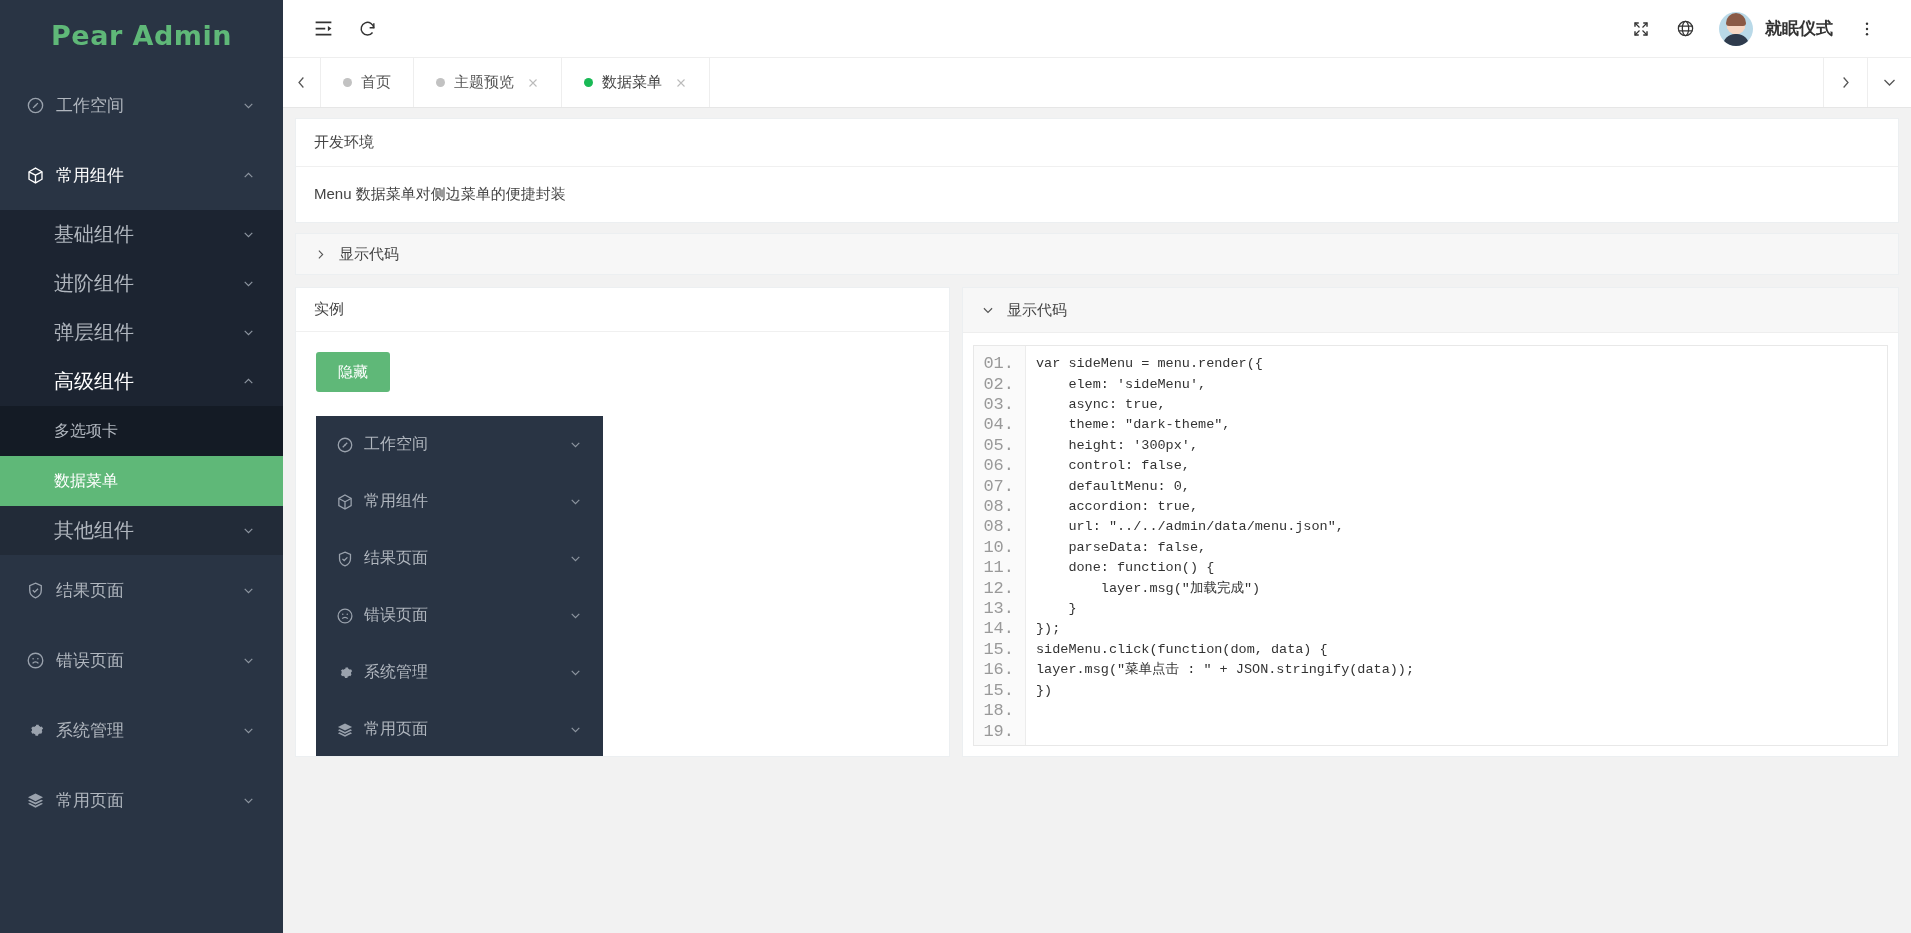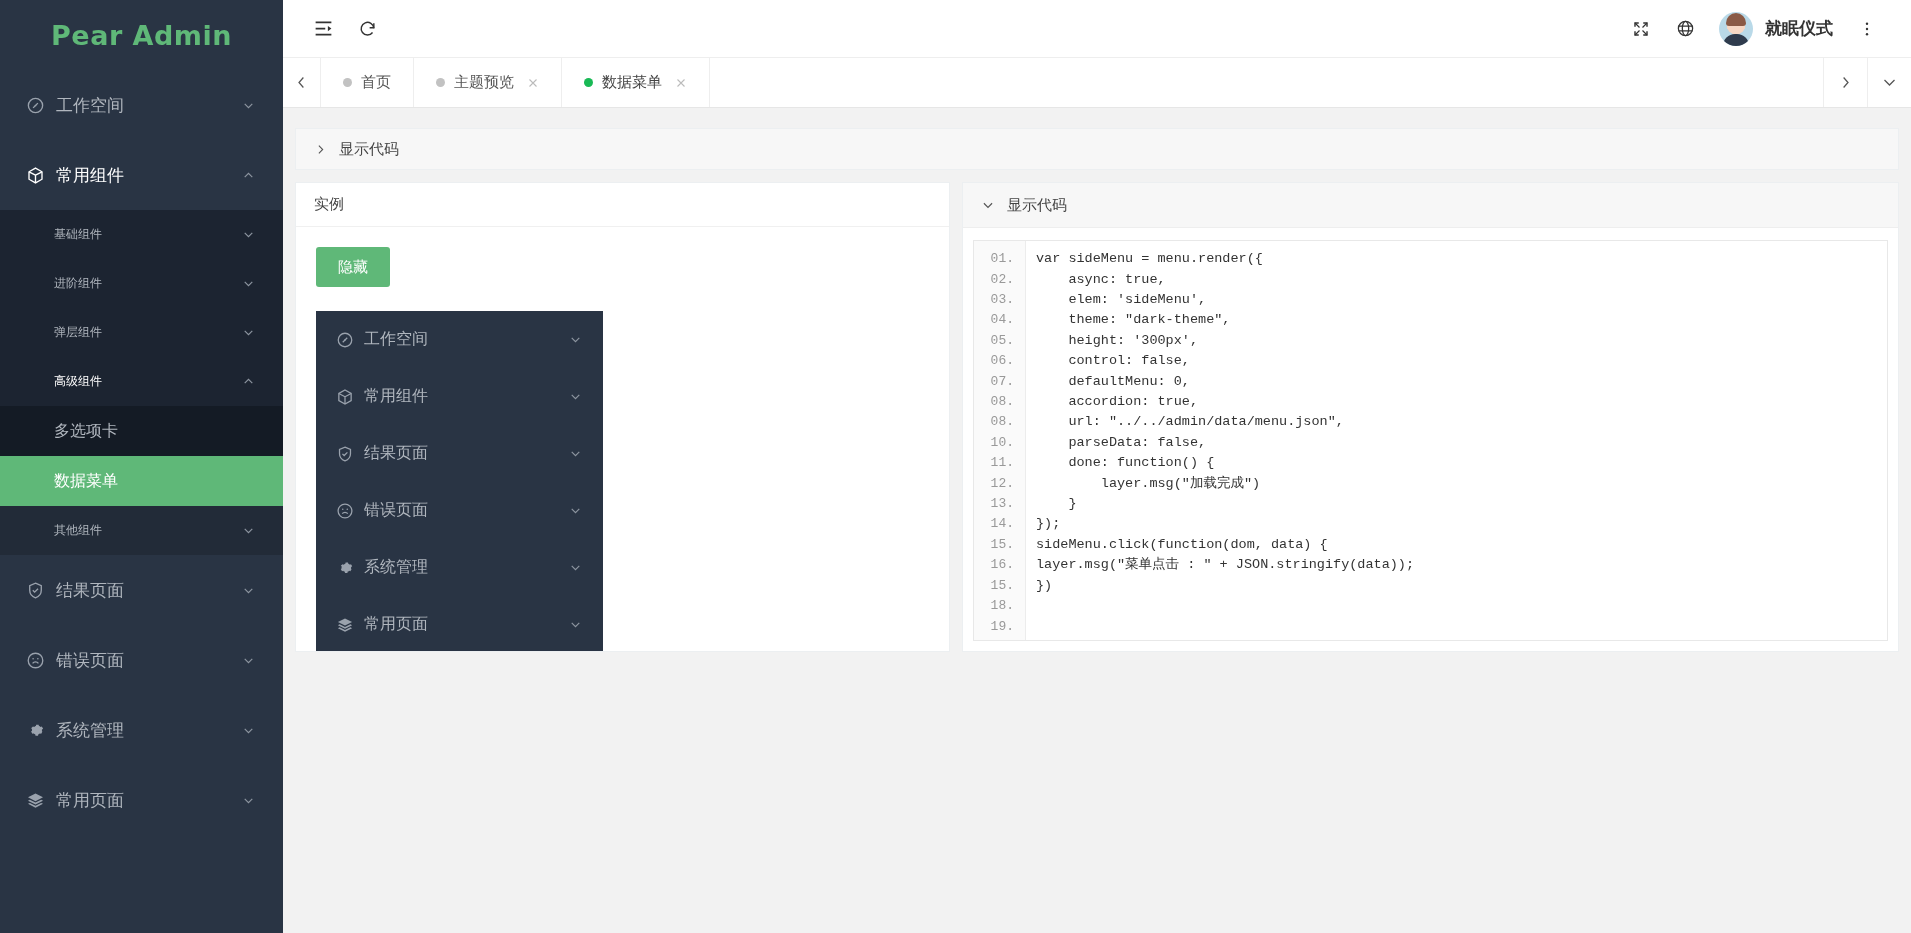--- a/index.html
+++ b/index.html
@@ -29,21 +29,21 @@
     height: 70px; padding: 0 26px;
     color: #b0b6be; font-size: 17px; cursor: pointer;
     position: relative;
   }
   .nav-item .ico { width: 30px; flex: 0 0 30px; display: flex; align-items: center; color:#9aa2ad; }
   .nav-item .label { flex: 1 1 auto; }
   .nav-item .arrow { width: 18px; display:flex; align-items:center; justify-content:center; color:#8d95a0; }
   .nav-item.open { color: #ffffff; }
   .nav-item.open .ico { color: #ffffff; }
   .sub-level-1 { background: #1c2431; }
-  .sub-level-1 .nav-item { padding-left: 54px; height: 49px; font-size: 12px; }
+  .sub-level-1 .nav-item { padding-left: 54px; height: 49px; font-size: 20px; }
   .sub-level-2 { background: #141b25; }
   .sub-level-2 .nav-item { padding-left: 54px; height: 50px; font-size: 16px; }
   .nav-item.active { background: #5FB878; color: #fff; }
   .nav-item.dimbg { background:#222b38; }
 
   
   .main { flex: 1 1 auto; display: flex; flex-direction: column; height: 933px; background:#f2f2f2; min-width:0; }
 
   .topbar {
     height: 57px; background: #ffffff; display: flex; align-items: center;
@@ -136,21 +136,21 @@
     border-bottom:1px solid #eee; cursor:pointer;
   }
   .code-wrap { flex:1 1 auto; padding: 12px 10px 10px 10px; overflow:hidden; }
   .code-box { border:1px solid #e8e8e8; height:100%; display:flex; overflow:hidden; background:#fff;}
   .gutter {
     background:#fafafa; border-right:1px solid #ececec; padding: 8px 0;
     flex: 0 0 52px; text-align:right;
   }
   .gutter div {
     font-family: "Liberation Mono", "DejaVu Sans Mono", monospace;
-    font-size: 13px; line-height: 20.4px; color:#999; padding-right: 11px;
+    font-size: 17px; line-height: 20.4px; color:#999; padding-right: 11px;
   }
   .codelines { padding: 8px 0 8px 10px; flex:1 1 auto; overflow:hidden; }
   .codelines div {
     font-family: "Liberation Mono", "DejaVu Sans Mono", monospace;
     font-size: 13.5px; line-height: 20.4px; color:#333; white-space: pre;
   }
   svg { display:block; }
 </style>
 </head>
 <body>
@@ -389,20 +389,24 @@
         <div class="tab-nav-btn">
           <svg width="15" height="15" viewBox="0 0 24 24" fill="none" stroke="currentColor" stroke-width="2">
               <path d="M4 8l8 8 8-8"></path>
             </svg>
         </div>
       </div>
     </div>
 
     <div class="content">
 
+      <div class="card">
+        <div class="card-title">开发环境</div>
+        <div class="card-body">Menu 数据菜单对侧边菜单的便捷封装</div>
+      </div>
 
       <div class="collapse-bar">
         <span class="chev">
           <svg width="13" height="13" viewBox="0 0 24 24" fill="none" stroke="currentColor" stroke-width="2">
               <path d="M9 5l7 7-7 7"></path>
             </svg>
         </span>
         <span>显示代码</span>
       </div>
 
@@ -534,22 +538,22 @@
                 <div>15.</div>
                 <div>16.</div>
                 <div>15.</div>
                 <div>18.</div>
                 <div>19.</div>
                 <div>20.</div>
               </div>
               <div class="codelines">
                 <div></div>
                 <div>var sideMenu = menu.render({</div>
+                <div>    elem: 'sideMenu',</div>
                 <div>    async: true,</div>
-                <div>    elem: 'sideMenu',</div>
                 <div>    theme: "dark-theme",</div>
                 <div>    height: '300px',</div>
                 <div>    control: false,</div>
                 <div>    defaultMenu: 0,</div>
                 <div>    accordion: true,</div>
                 <div>    url: "../../admin/data/menu.json",</div>
                 <div>    parseData: false,</div>
                 <div>    done: function() {</div>
                 <div>        layer.msg("加载完成")</div>
                 <div>    }</div>

